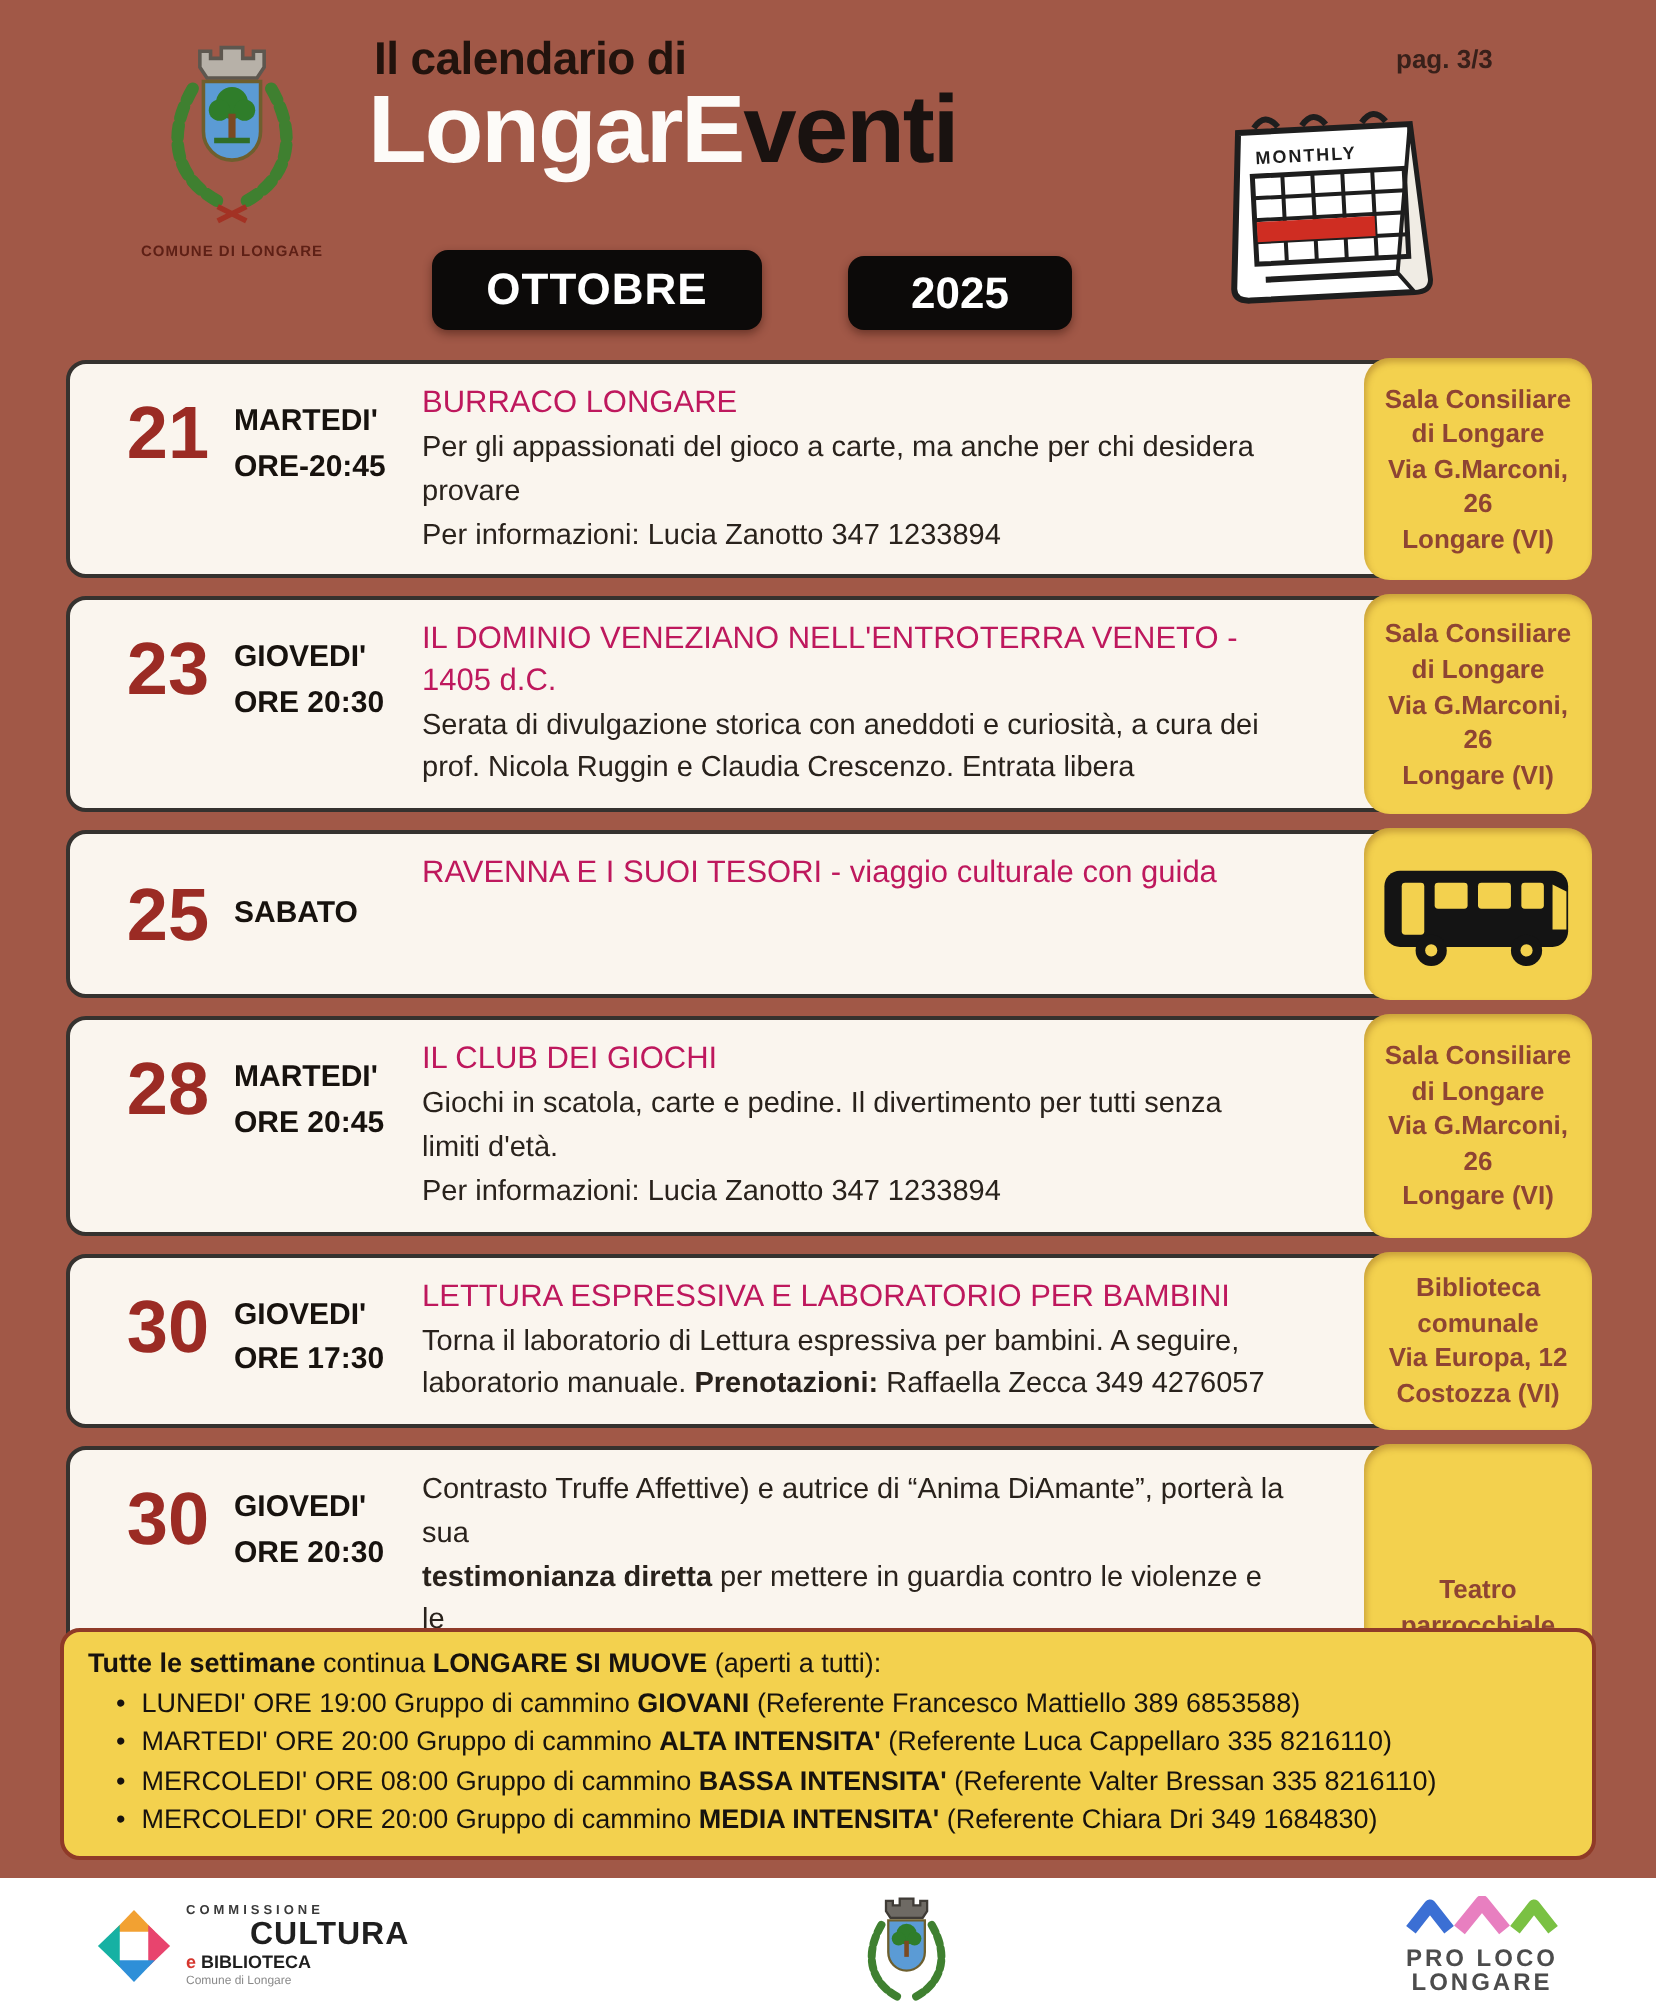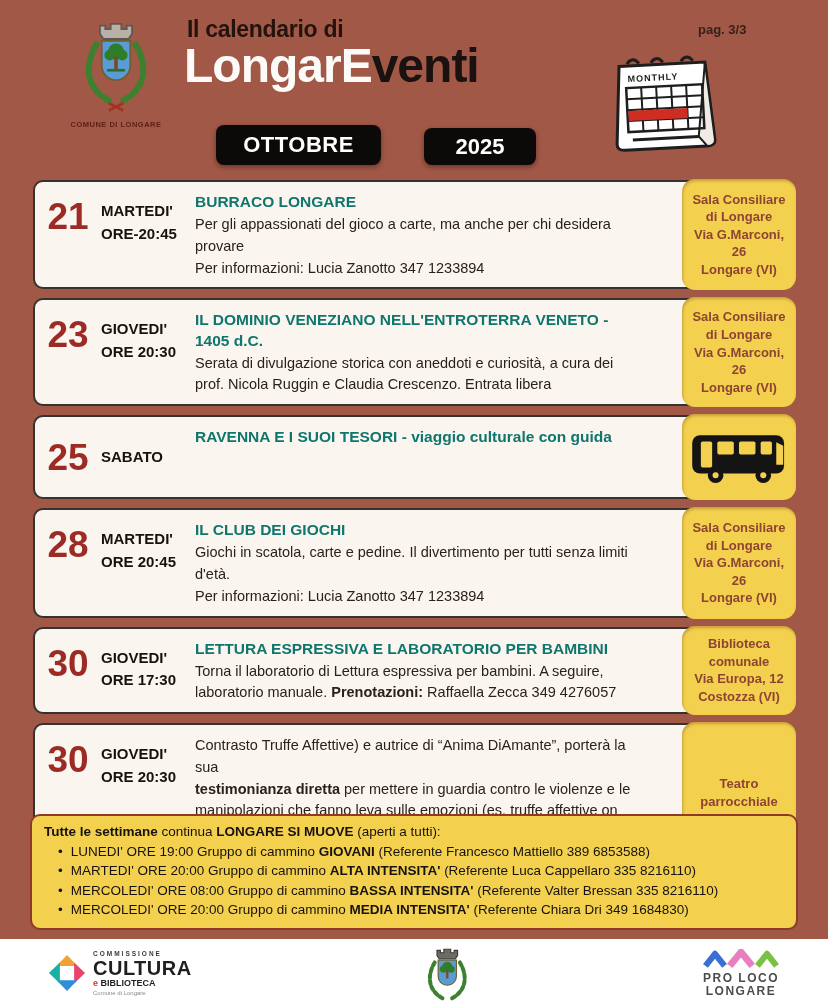--- a/index.html
+++ b/index.html
@@ -24,33 +24,33 @@
   }
   .pill.month{left:216px; top:125px; width:165px; height:40px; font-size:22px; letter-spacing:.5px;}
   .pill.year{left:424px; top:128px; width:112px; height:37px; font-size:22px;}
   .cal-icon{position:absolute; left:603px; top:48px; width:130px; height:110px;}
 
   
   .events{position:absolute; left:33px; top:180px; width:762px; display:flex; flex-direction:column; gap:9px;}
   .card{
     position:relative; background:#faf5ee; border:2px solid #35322f; border-radius:10px;
     min-height:84px; display:flex; align-items:flex-start;
-    padding:8px 150px 8px 4px; box-sizing:border-box;
+    padding:8px 150px 8px 20px; box-sizing:border-box;
   }
   .card .date{
     width:58px; flex:none; font-size:37px; font-weight:bold; color:#9b2b24;
     text-align:center; margin-top:8px; line-height:1;
   }
   .card .daytime{
     width:98px; flex:none; margin-top:10px; font-size:15px; font-weight:bold; color:#17120e;
     line-height:1.5; text-align:left; padding-left:4px; box-sizing:border-box;
   }
   .card.day-center .date, .card.day-center .daytime{align-self:center; margin-top:0;}
   .card .content{flex:1; min-width:0; padding-top:2px;}
-  .card .title{font-size:15.5px; font-weight:bold; color:#0f766e; line-height:1.3; margin-bottom:2px;}
+  .card .title{font-size:15.5px; font-weight:normal; color:#be185d; line-height:1.3; margin-bottom:2px;}
   .card .desc{font-size:14.5px; color:#29221c; line-height:1.5;}
   .card .desc .b{font-weight:bold;}
   .loc{
     position:absolute; right:-3px; top:-3px; bottom:-3px; width:114px;
     background:#f3d14e; border-radius:13px;
     display:flex; flex-direction:column; align-items:center; justify-content:center;
     font-size:13px; font-weight:bold; color:#8e4433; text-align:center; line-height:1.35;
     padding:4px 8px; box-sizing:border-box;
     box-shadow:inset 1px 2px 3px rgba(120,70,20,.35);
   }
@@ -68,21 +68,21 @@
 
   
   .footer{
     position:absolute; left:0; right:0; bottom:0; height:68px; background:#ffffff;
     display:flex; align-items:center; justify-content:space-between;
     padding:0 48px; box-sizing:border-box;
   }
   .commission{display:flex; align-items:center; gap:7px;}
   .commission .txt{line-height:1.1;}
   .commission .l1{font-size:6.5px; letter-spacing:2px; color:#3a3a3a; font-weight:bold;}
-  .commission .l2{font-size:20px; font-weight:bold; color:#1f1f1f; letter-spacing:.5px;}
+  .commission .l2{font-size:16px; font-weight:bold; color:#1f1f1f; letter-spacing:.5px;margin-left:32px;}
   .commission .l3{font-size:9px; font-weight:bold; color:#1f1f1f;}
   .commission .l3 .red{color:#d6362e;}
   .commission .l4{font-size:6px; color:#8a8a8a; margin-top:1px;}
   .proloco{text-align:center; line-height:1.05;}
   .proloco .txt{font-size:12px; font-weight:bold; color:#4c4c4c; letter-spacing:1.5px;}
   .footer-crest{height:64px; margin-bottom:-4px;}
 </style>
 </head>
 <body>
 

